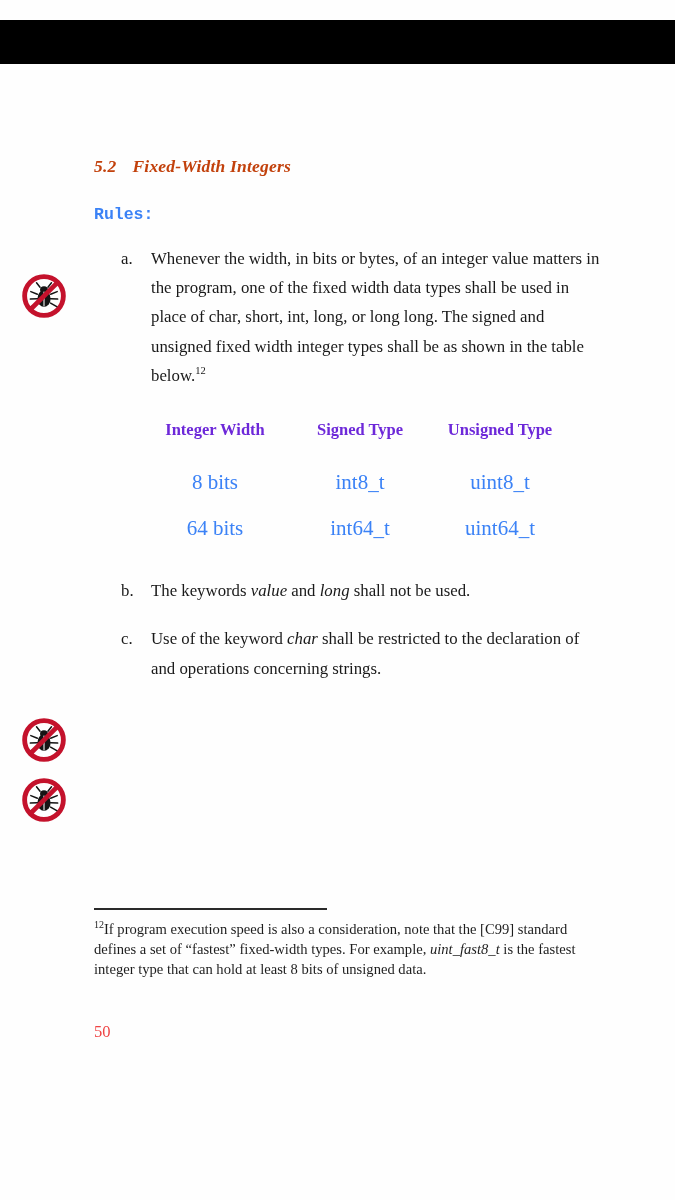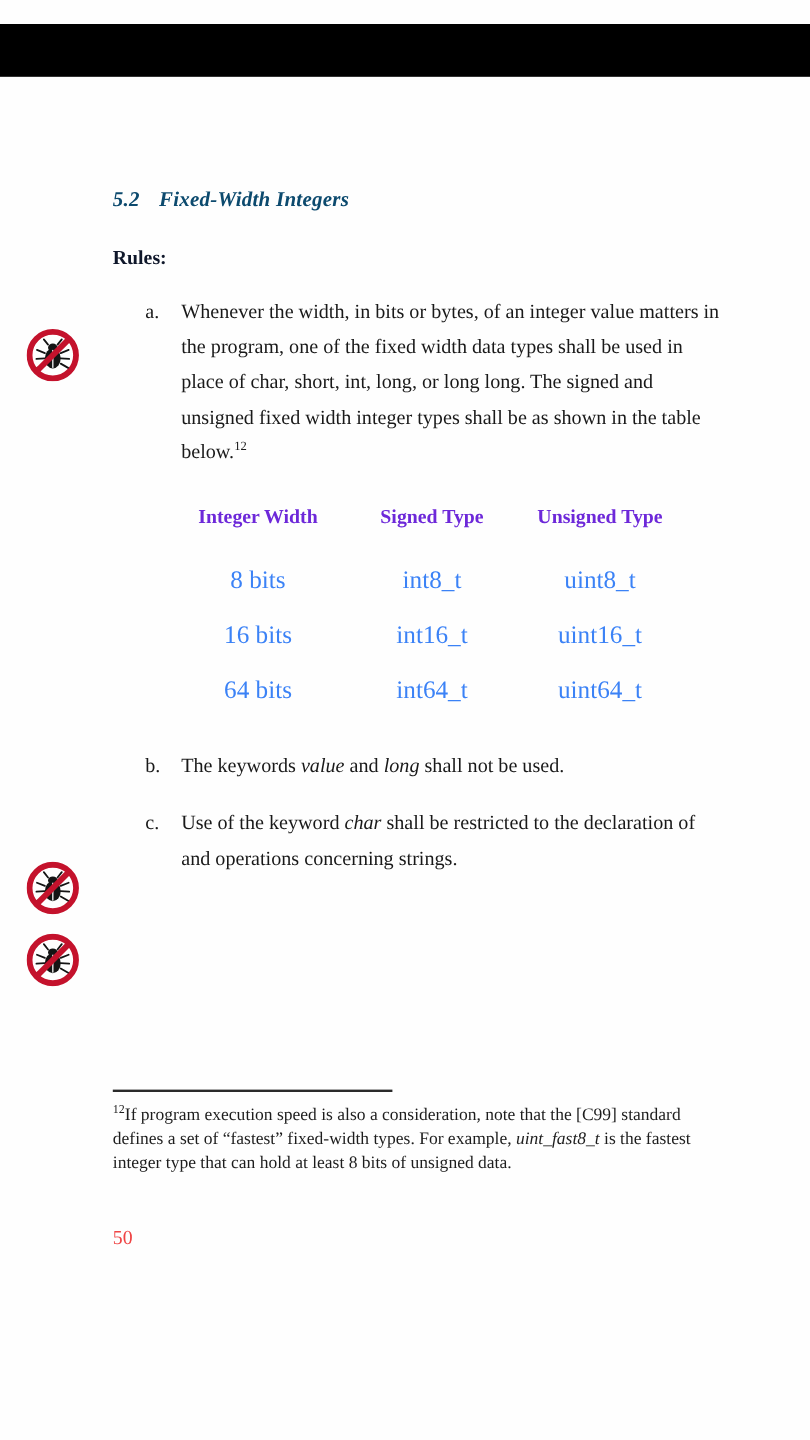--- a/index.html
+++ b/index.html
@@ -45,33 +45,34 @@
     line-height: 1.25;
     letter-spacing: 0.1px;
     color: #171717;
   }
 
   .section-heading {
     margin-top: 30px;
     font-size: 17.5px;
     font-weight: bold;
     font-style: italic;
-    color: #0c4a6e;
+    color: #c2410c;
     letter-spacing: 0.2px;
   }
   .section-heading .sec-num {
     margin-right: 16px;
     font-style: italic;
   }
 
   .rules-label {
     margin-top: 28px;
     font-size: 16.5px;
     font-weight: bold;
-    color: #0f172a;
+    color: #3b82f6;
+    font-family: Liberation Mono, monospace;
   }
 
   
   .rule {
     position: relative;
     margin-top: 20px;
     padding-left: 57px;
     font-size: 16.8px;
     line-height: 1.74;
     color: #191919;
@@ -237,25 +238,20 @@
           <th class="col-u">Unsigned Type</th>
         </tr>
       </thead>
       <tbody>
         <tr>
           <td class="col-w">8 bits</td>
           <td class="col-s">int8_t</td>
           <td class="col-u">uint8_t</td>
         </tr>
         <tr>
-          <td class="col-w">16 bits</td>
-          <td class="col-s">int16_t</td>
-          <td class="col-u">uint16_t</td>
-        </tr>
-        <tr>
           <td class="col-w">64 bits</td>
           <td class="col-s">int64_t</td>
           <td class="col-u">uint64_t</td>
         </tr>
       </tbody>
     </table>
 
     <div class="rule" id="rule-b">
       <span class="marker">b.</span><span>The keywords </span><i>value</i><span> and </span><i>long</i><span> shall not be used.</span>
     </div>

